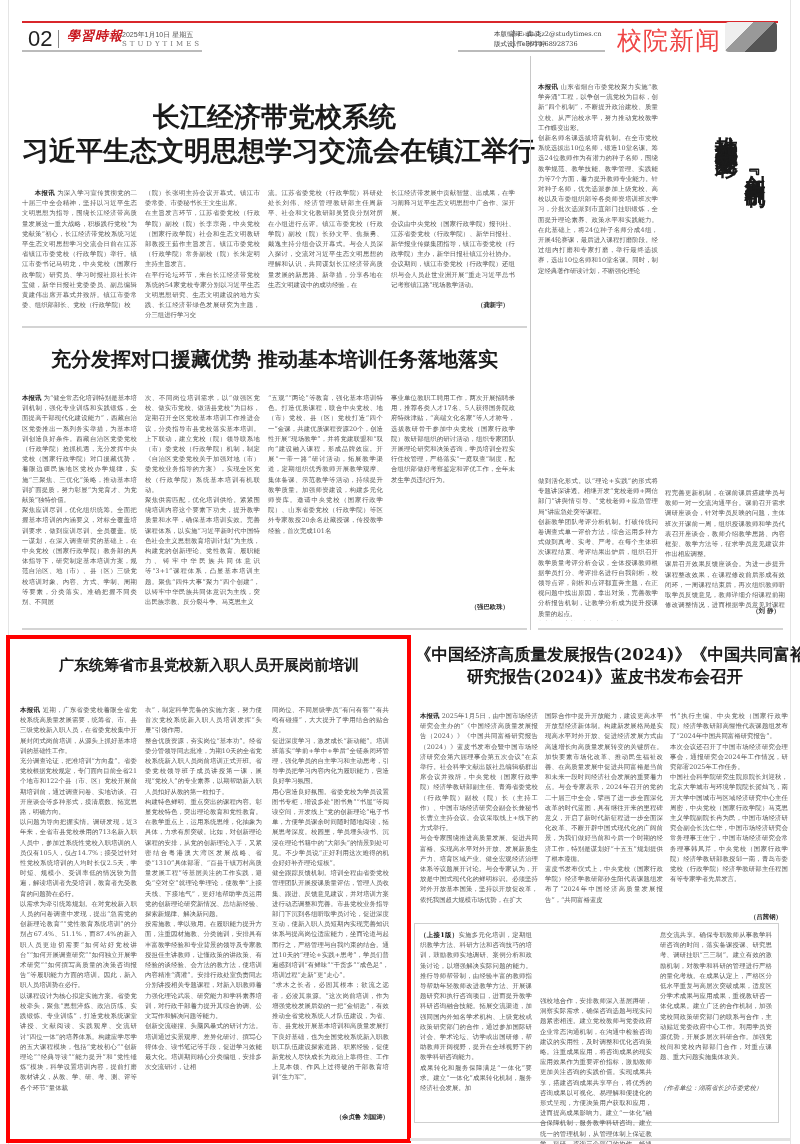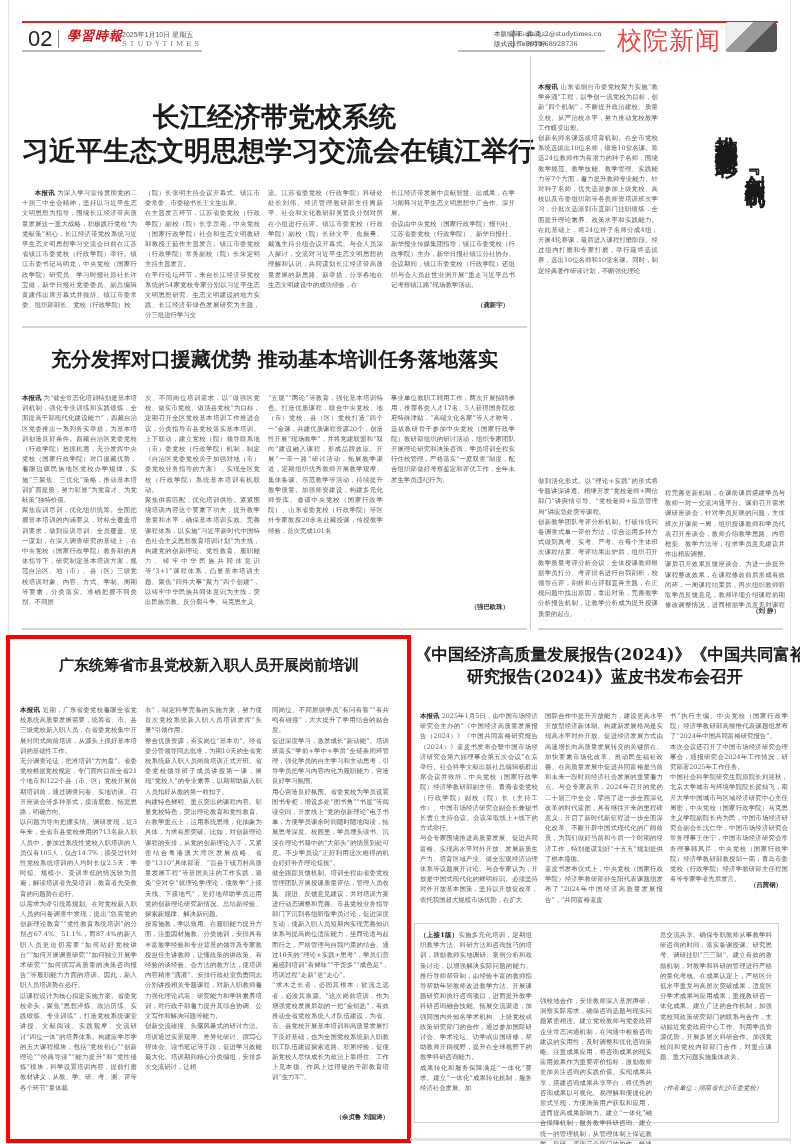--- a/index.html
+++ b/index.html
@@ -133,21 +133,21 @@
     <div>《中国经济高质量发展报告(2024)》《中国共同富裕</div>
     <div>研究报告(2024)》蓝皮书发布会召开</div>
   </div>
   <div class="abs col" style="left:420px;top:711px;width:118px;height:195px;white-space:pre-line;"><span class="lead">本报讯</span> <span>2025年1月5日，由中国市场经济研究会主办的“《中国经济高质量发展报告（2024）》《中国共同富裕研究报告（2024）》蓝皮书发布会暨中国市场经济研究会第六届理事会第五次会议”在京举行。社会科学文献出版社总编辑杨群出席会议并致辞，中央党校（国家行政学院）经济学教研部副主任、青海省委党校（行政学院）副校（院）长（主持工作）、中国市场经济研究会副会长兼秘书长曹立主持会议。会议采取线上+线下的方式举行。
 与会专家围绕推进高质量发展、促进共同富裕、实现高水平对外开放、发展新质生产力、培育区域产业、健全宏观经济治理体系等议题展开讨论。与会专家认为，开放是中国式现代化的鲜明标识。必须坚持对外开放基本国策，坚持以开放促改革，依托我国超大规模市场优势，在扩大</span></div>
   <div class="abs col" style="left:545px;top:711px;width:118px;height:195px;white-space:pre-line;">国际合作中提升开放能力，建设更高水平开放型经济新体制。构建新发展格局是实现高水平对外开放、促进经济发展方式由高速增长向高质量发展转变的关键所在。加快要素市场化改革、推动民生福祉改善、在高质量发展中促进共同富裕是当前和未来一段时间经济社会发展的重要着力点。与会专家表示，2024年召开的党的二十届三中全会，擘画了进一步全面深化改革的时代蓝图，具有继往开来的里程碑意义，开启了新时代新征程进一步全面深化改革、不断开辟中国式现代化的广阔前景，为我们做好当前和今后一个时期的经济工作，特别是谋划好“十五五”规划提供了根本遵循。
 蓝皮书发布仪式上，中央党校（国家行政学院）经济学教研部孙生阳代表课题组发布了“2024年中国经济高质量发展报告”，“共同富裕蓝皮</div>
   <div class="abs col" style="left:670px;top:711px;width:118px;height:185px;white-space:pre-line;">书”执行主编、中央党校（国家行政学院）经济学教研部高惺惟代表课题组发布了“2024年中国共同富裕研究报告”。
 本次会议还召开了中国市场经济研究会理事会，通报研究会2024年工作情况，研究部署2025年工作任务。
 中国社会科学院研究生院原院长刘迎秋，北京大学城市与环境学院院长贺灿飞，南开大学中国城市与区域经济研究中心主任周密，中央党校（国家行政学院）马克思主义学院副院长冉为民，中国市场经济研究会副会长沈仁华，中国市场经济研究会常务理事王佳宁，中国市场经济研究会常务理事韩凤芹，中央党校（国家行政学院）经济学教研部教授邹一南，青岛市委党校（行政学院）经济学教研部主任程国有等专家学者先后发言。</div>
-  <div class="abs col byline" style="left:670px;top:880px;width:112px;">（吕茜钢）</div>
+  <div class="abs col byline" style="left:670px;top:912px;width:112px;">（吕茜钢）</div>
 </div>
 
 <div class="inset" style="left:414px;top:923px;width:365px;height:200px;"></div>
 <div>
   <div class="abs col" style="left:420px;top:930px;width:112px;height:185px;white-space:pre-line;"><span class="lead">（上接1版）</span><span>实施多元化培训，定期组织教学方法、科研方法和咨询技巧的培训，鼓励教师实地调研、案例分析和政策讨论，以增强解决实际问题的能力。推行导师帮带制，由经验丰富的教师指导帮助年轻教师改进教学方法、开展课题研究和执行咨询项目，进而提升教学科研咨询融合技能。拓展交流渠道，加强同国内外知名学术机构、上级党校或政策研究部门的合作，通过参加国际研讨会、学术论坛、访学或出国研修，帮助教师开阔视野，提升在全球视野下的教学科研咨询能力。
 成果转化和服务保障满足“一体化”要求。建立“一体化”成果转化机制，服务经济社会发展。加</span></div>
   <div class="abs col" style="left:540px;top:970px;width:112px;height:185px;margin-top:26px;">强校地合作，安排教师深入基层蹲研，洞察实际需求，确保咨询选题与现实问题紧密相连。建立党校教师与党委政府企业常态沟通机制，在沟通中检验咨询建议的实用性，及时调整和优化咨询策略。注重成果应用，将咨询成果的现实应用效果作为重要评价指标，激励教师更加关注咨询的实践价值。实现成果共享，搭建咨询成果共享平台，将优秀的咨询成果以可视化、易理解和便捷化的形式呈现，方便决策用户获取和应用，进而提高成果影响力。建立“一体化”融合保障机制，服务教学科研咨询。建立统一的管理机制，从管理体制上保证教学、科研、咨询三个部门的协作，畅通沟通渠道、计划相互为用、信</div>
   <div class="abs col" style="left:660px;top:930px;width:112px;height:150px;">息交流共享。确保专职教师从事教学科研咨询的时间，落实备课授课、研究思考、调研挂职“三三制”。建立有效的激励机制，对教学和科研的管理进行严格的量化考核。在成果认定上，严格区分低水平重复与高层次突破成果，适度区分学术成果与应用成果，重视教研咨一体化成果。建立广泛的合作机制，加强党校同政策研究部门的联系与合作，主动贴近党委政府中心工作。利用学员资源优势，开展多层次科研合作。加强党校间和党校内部部门合作，对重点课题、重大问题实施集体攻关。</div>
   <div class="abs col" style="left:660px;top:1083px;width:112px;font-style:italic;font-family:Liberation Serif, serif;">（作者单位：湖南省长沙市委党校）</div>
 </div>

